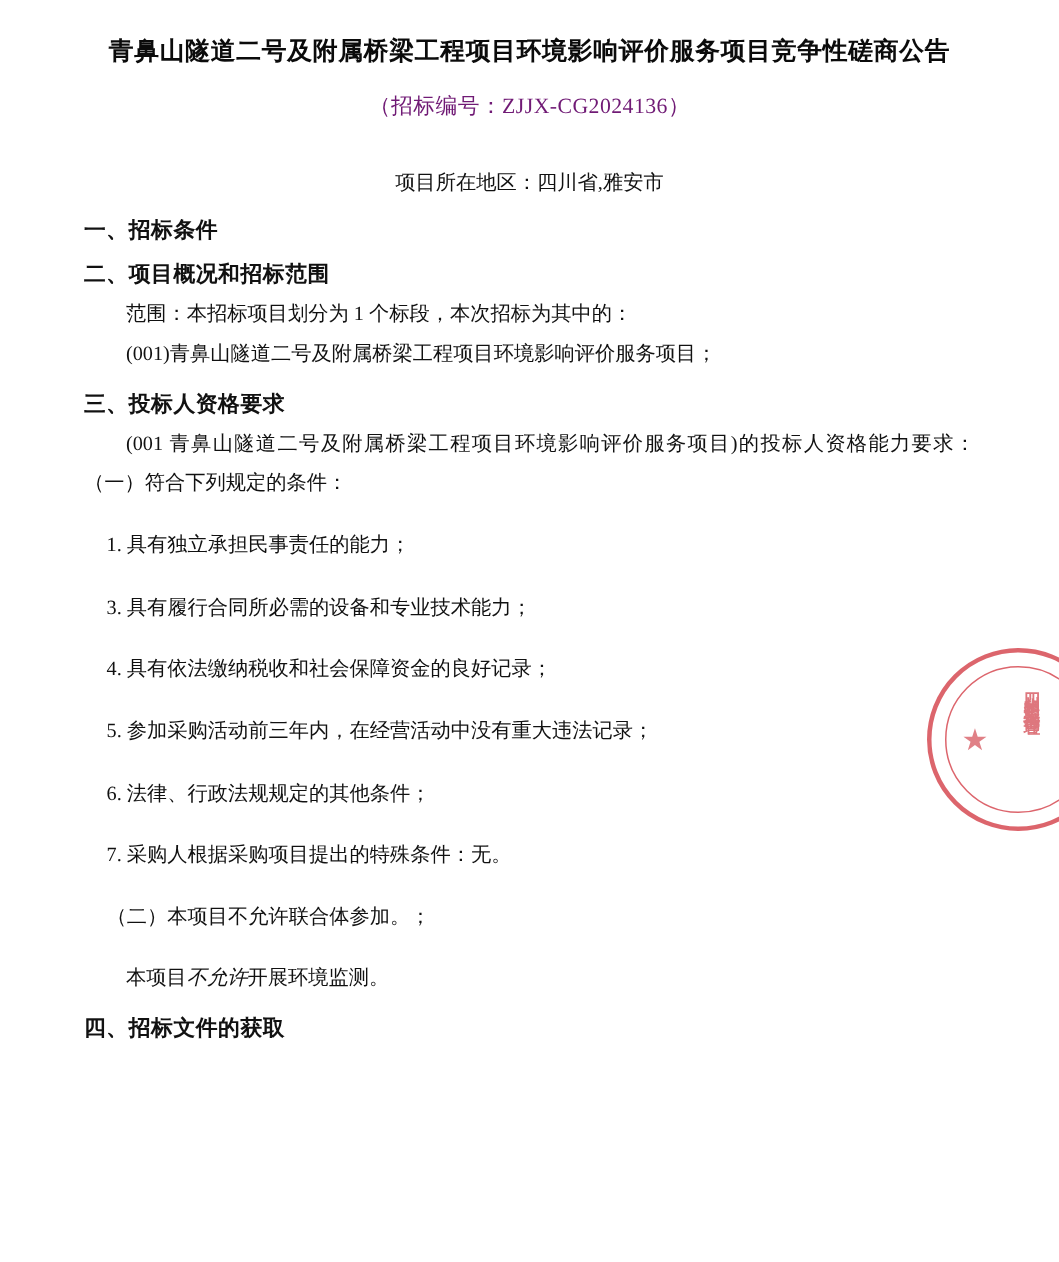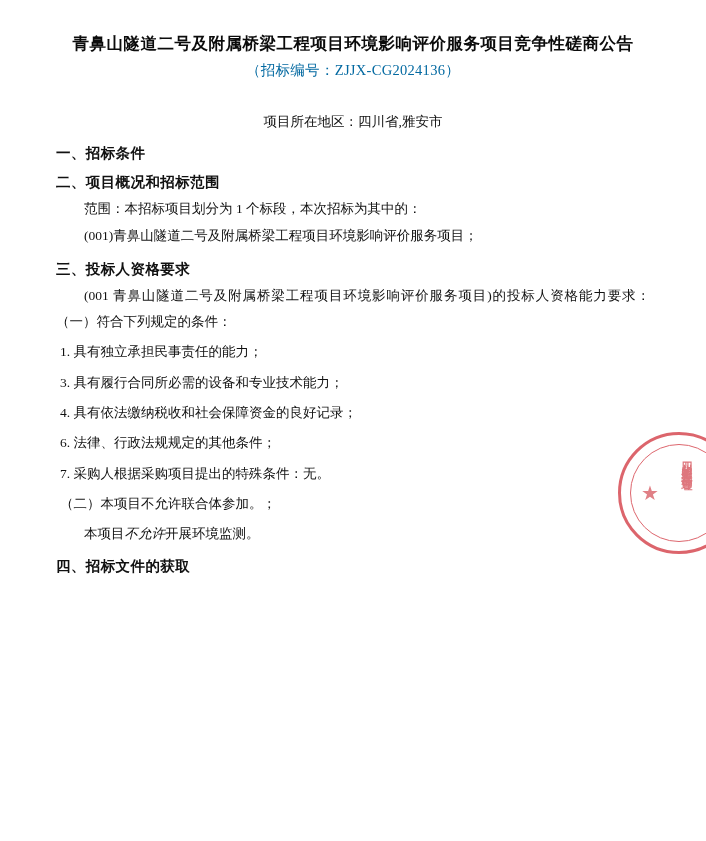--- a/index.html
+++ b/index.html
@@ -13,37 +13,37 @@
     font-family: "Liberation Serif", "DejaVu Serif", serif;
     color: #111111;
     position: relative;
     overflow: hidden;
   }
   .page {
     position: relative;
     width: 706px;
     height: 841px;
     box-sizing: border-box;
-    padding: 28px 56px 0 56px;
+    padding: 18px 56px 0 56px;
   }
   .doc-title {
     text-align: center;
     font-size: 16.5px;
     font-weight: bold;
     letter-spacing: 0.5px;
     line-height: 1.5;
     margin-top: 4px;
     color: #0b0b0b;
   }
   .doc-subtitle {
     text-align: center;
     font-size: 14.5px;
-    margin-top: 4px;
+    margin-top: 14px;
     letter-spacing: 0.3px;
-    color: #0369a1;
+    color: #701a75;
   }
   .meta-line {
     margin-top: 30px;
     font-size: 13.5px;
     line-height: 1.8;
     text-align: center;
   }
   .section-heading {
     font-size: 14.5px;
     font-weight: bold;
@@ -60,21 +60,21 @@
   }
   .indent2 {
     text-indent: 28px;
   }
   .tight {
     margin-top: 1px;
   }
   .list-item {
     font-size: 13.5px;
     line-height: 1.95;
-    margin: 4px;
+    margin: 15px;
   }
   .italic-word {
     font-style: italic;
   }
   
   .seal {
     position: absolute;
     right: -34px;
     top: 432px;
     width: 116px;
@@ -131,20 +131,21 @@
 
   <div class="section-heading">二、项目概况和招标范围</div>
   <p class="para indent2 tight">范围：本招标项目划分为 1 个标段，本次招标为其中的：</p>
   <p class="para indent2 tight">(001)青鼻山隧道二号及附属桥梁工程项目环境影响评价服务项目；</p>
 
   <div class="section-heading">三、投标人资格要求</div>
   <p class="para indent2">(001 青鼻山隧道二号及附属桥梁工程项目环境影响评价服务项目)的投标人资格能力要求：（一）符合下列规定的条件：</p>
   <p class="list-item">1. 具有独立承担民事责任的能力；</p>
   <p class="list-item">3. 具有履行合同所必需的设备和专业技术能力；</p>
   <p class="list-item">4. 具有依法缴纳税收和社会保障资金的良好记录；</p>
+  <p class="list-item">5. 参加采购活动前三年内，在经营活动中没有重大违法记录；</p>
   <p class="list-item">6. 法律、行政法规规定的其他条件；</p>
   <p class="list-item">7. 采购人根据采购项目提出的特殊条件：无。</p>
   <p class="list-item">（二）本项目不允许联合体参加。；</p>
   <p class="para indent2"><span>本项目</span><span class="italic-word">不允许</span><span>开展环境监测。</span></p>
 
   <div class="section-heading">四、招标文件的获取</div>
 
   <div class="seal">
     <div class="seal-inner"></div>
     <div class="seal-text">四川黎明工程咨询管理</div>

